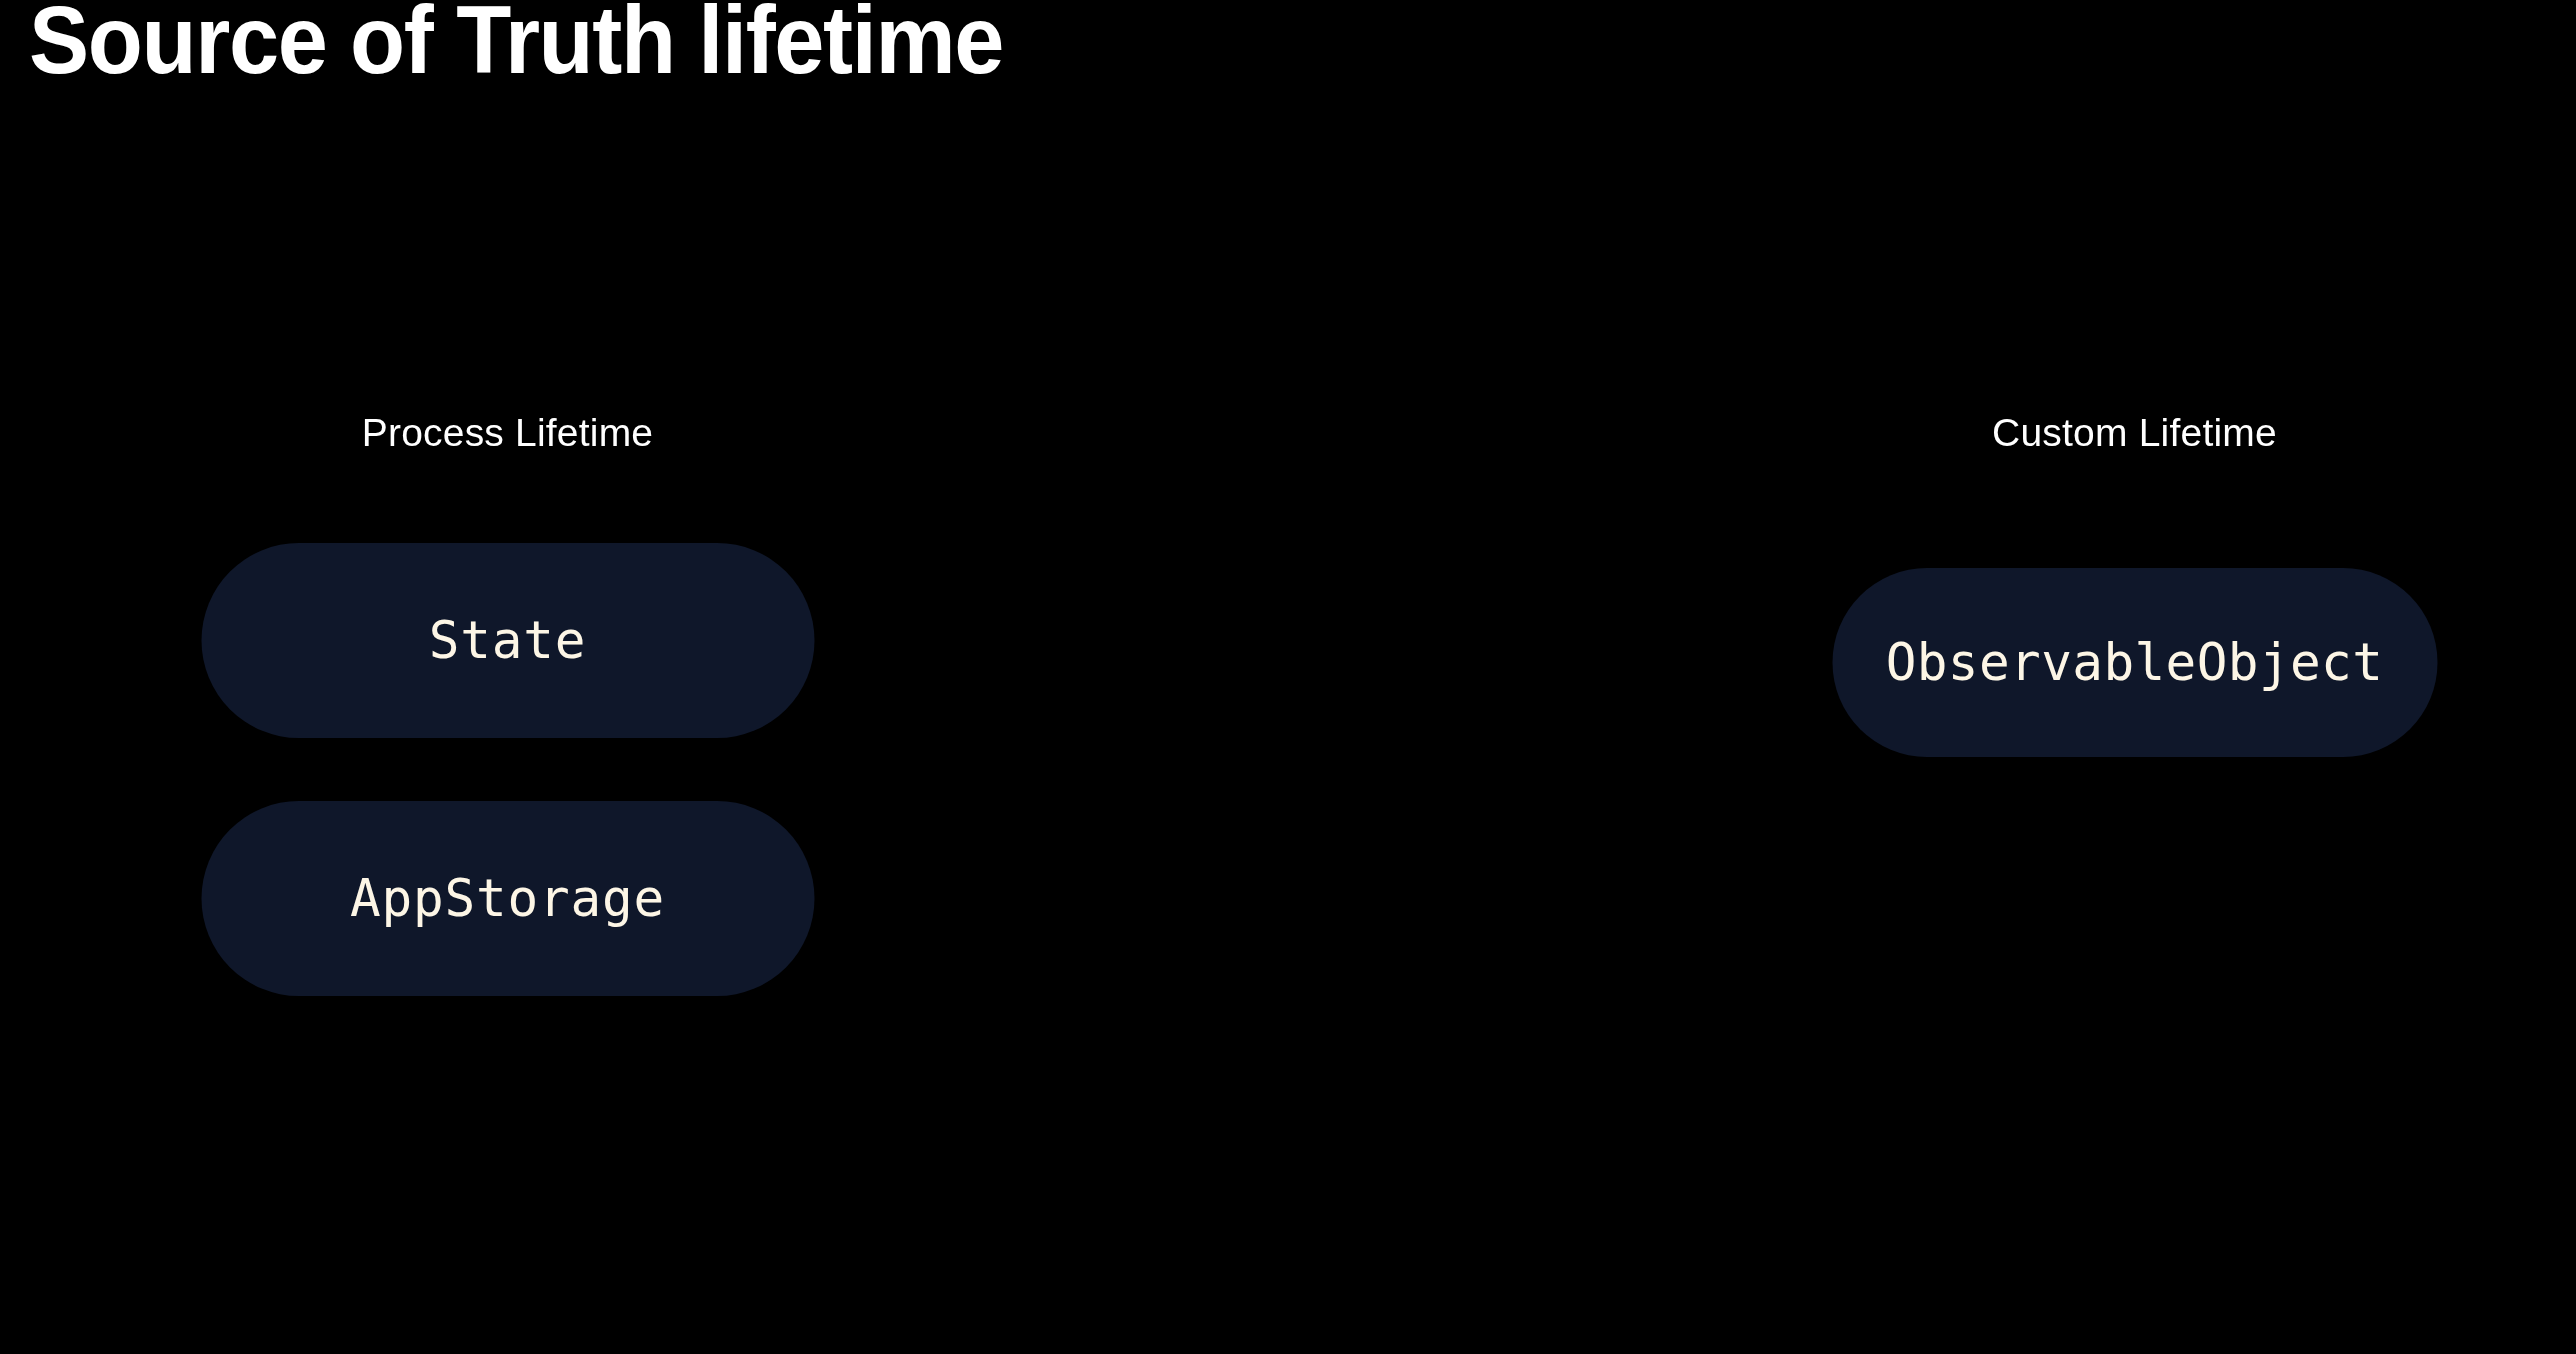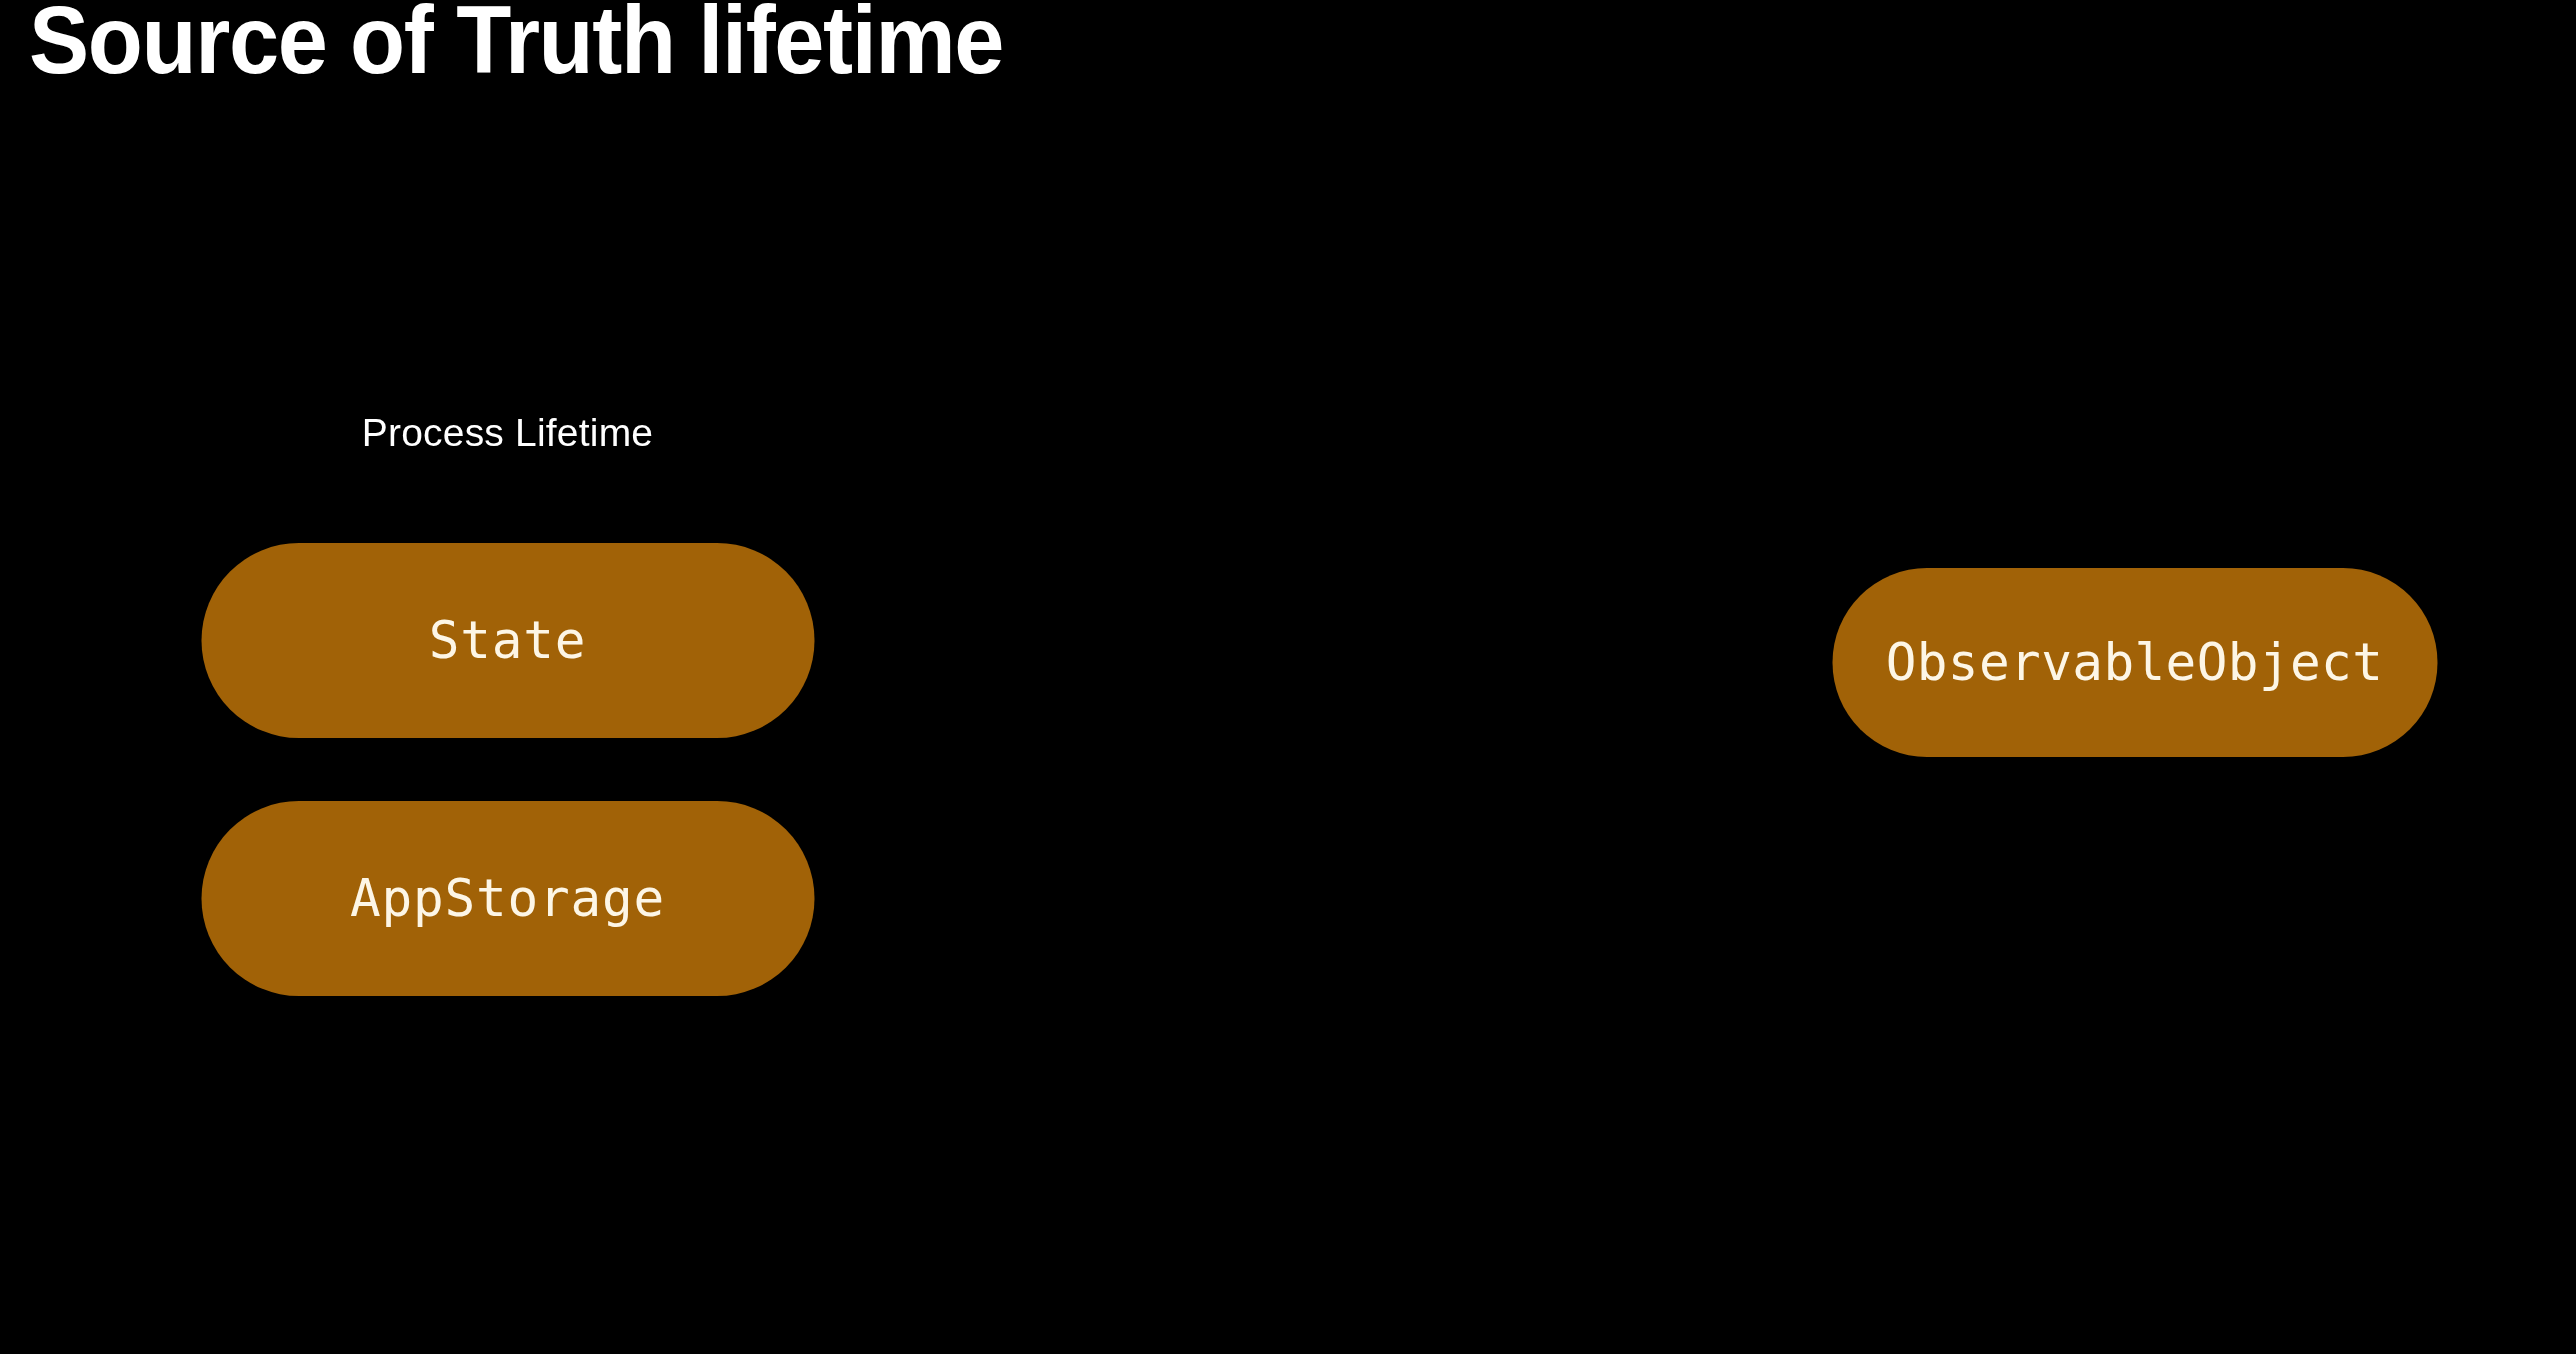--- a/index.html
+++ b/index.html
@@ -78,21 +78,21 @@
   .pill-label {
     font-family: "DejaVu Sans Mono", "Liberation Mono", monospace;
     font-size: 51px;
     font-weight: 400;
     color: #fdf6e6;
     letter-spacing: 0.8px;
     white-space: nowrap;
     line-height: 1;
   }
 
-  .pill-orange       { background: #a16207; }
+  .pill-orange       { background: #0f172a; }
   .pill-orange-deep  { background: #d0912f; }
 
   .pill-r1 { top: 543px; }
   .pill-r2 { top: 801px; }
   .pill-r3 { top: 1059px; }
 
   
   .pill-wide {
     width: 605px;
     height: 189px;
@@ -157,20 +157,21 @@
     </div>
 
     <div class="pill pill-orange pill-r2">
       <span class="pill-label">AppStorage</span>
     </div>
 
   </div>
 
 
   <div class="column col-custom">
+    <div class="column-header">Custom Lifetime</div>
 
     <div class="pill pill-orange pill-wide">
       <span class="pill-label">ObservableObject</span>
     </div>
   </div>
 
 </div>
 
 
 </body></html>

